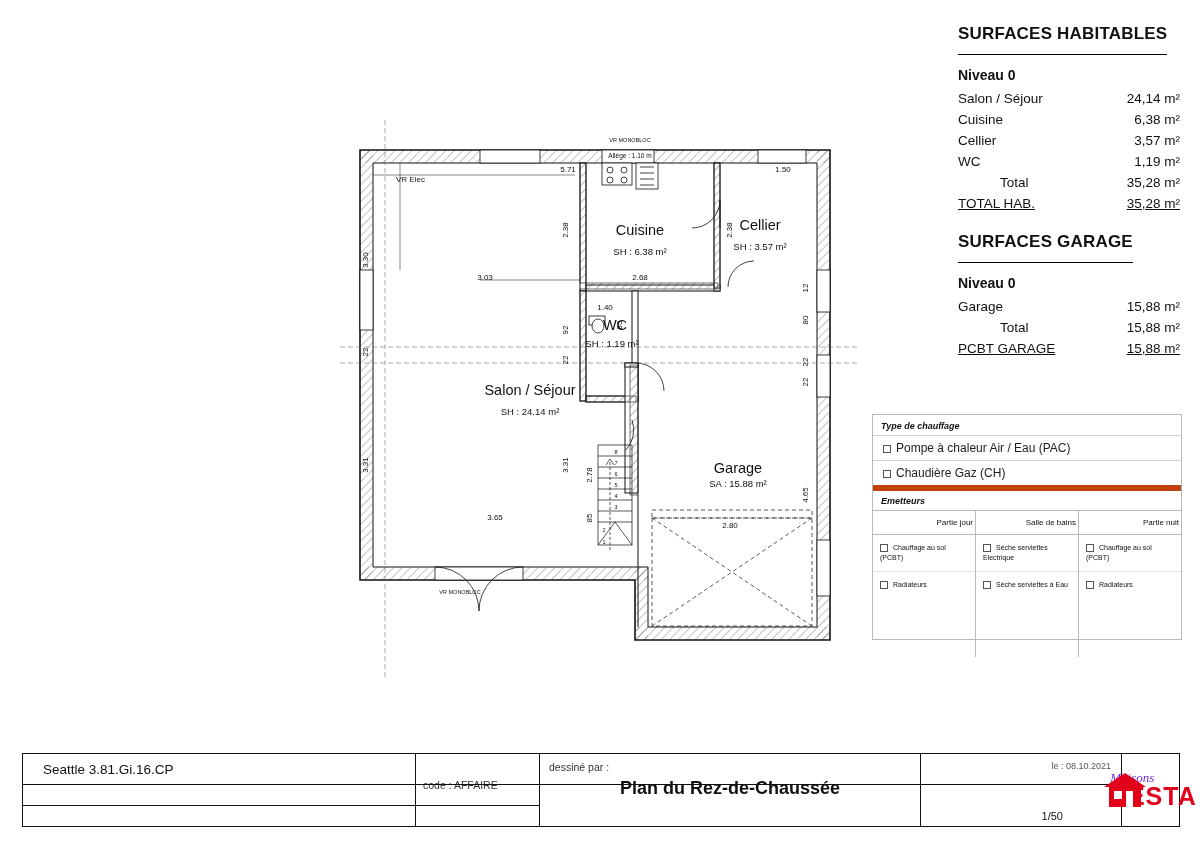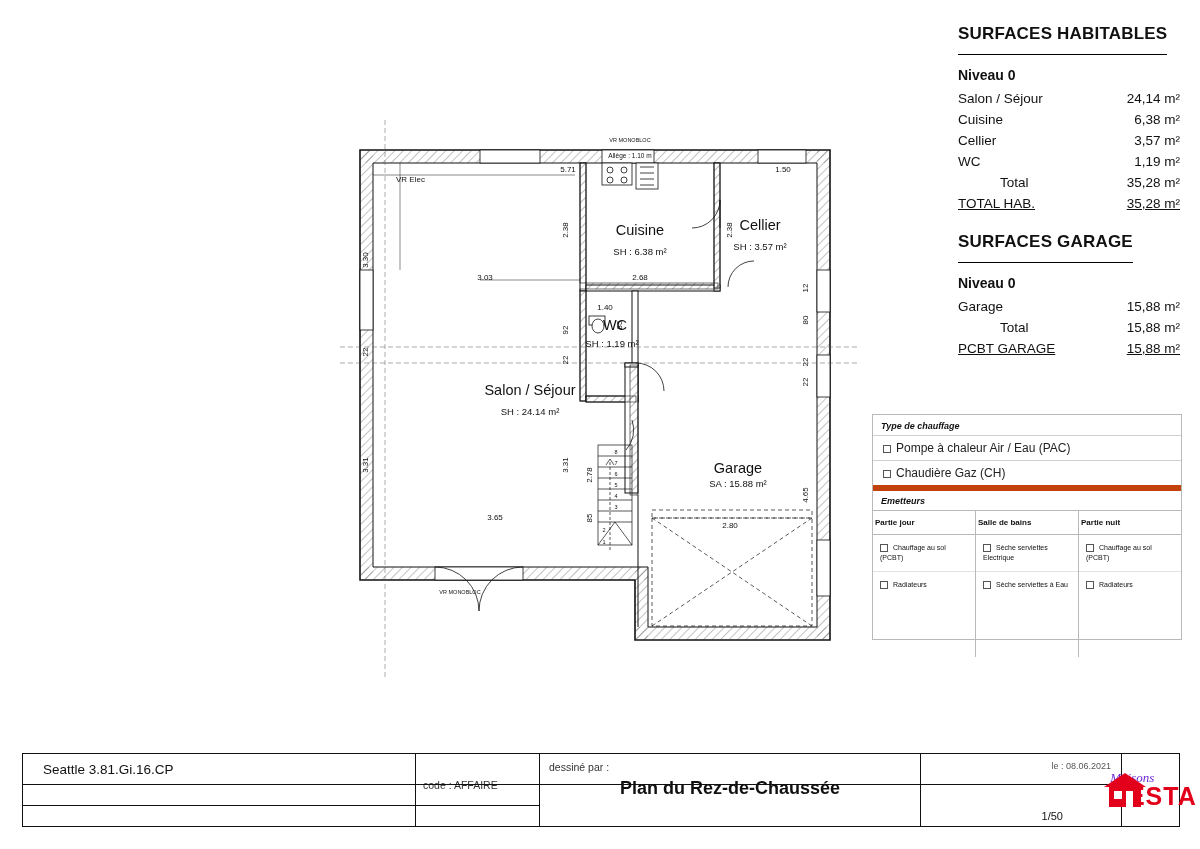--- a/index.html
+++ b/index.html
@@ -27,21 +27,21 @@
   
   .heatbox{position:absolute;left:872px;top:414px;width:308px;height:224px;border:1px solid #b9b9b9;}
   .heat-head{font-size:9px;font-style:italic;font-weight:700;padding:6px 8px 4px 8px;}
   .chk{display:inline-block;width:6px;height:6px;border:1px solid #555;margin-right:5px;vertical-align:middle;}
   .heat-opt{font-size:12px;padding:5px 8px 5px 10px;color:#222;}
   .hline{height:1px;background:#cfcfcf;margin:0;}
   .emit-head{font-size:9px;font-style:italic;font-weight:700;padding:5px 8px 4px 8px;border-top:6px solid #c2410c;}
   .emit-table{display:flex;border-top:1px solid #b9b9b9;height:146px;}
   .emit-col{flex:1;border-right:1px solid #b9b9b9;}
   .emit-col:last-child{border-right:none;}
-  .emit-col-head{font-size:8px;font-weight:700;text-align:left;padding:7px 2px 7px 2px;border-bottom:1px solid #b9b9b9;}
+  .emit-col-head{font-size:8px;font-weight:400;text-align:right;padding:7px 2px 7px 2px;border-bottom:1px solid #b9b9b9;}
   .emit-item{font-size:7px;padding:8px 5px 8px 7px;line-height:10px;border-bottom:1px solid #e2e2e2;}
   .emit-item:last-child{border-bottom:none;}
 
   
   .titleblock{position:absolute;left:22px;top:753px;width:1156px;height:72px;border:1px solid #111;display:flex;justify-content:space-between;}
   .tb-col{border-right:1px solid #111;position:relative;}
   .tb-c1{width:516px;}
   .tb-c2{width:380px;}
   .tb-c3{width:auto;flex:1;}
   .tb-name{font-size:13.5px;padding:8px 0 0 20px;}
@@ -338,21 +338,21 @@
       <div class="tb-code">code : AFFAIRE</div>
       <div class="tb-divh"></div>
       <div class="tb-divh2"></div>
     </div>
     <div class="tb-col tb-c2">
       <div class="tb-dessine">dessiné par :</div>
       <div class="tb-divh"></div>
       <div class="tb-plan">Plan du Rez-de-Chaussée</div>
     </div>
     <div class="tb-col tb-c2" style="width:200px">
-      <div class="tb-date">le : 08.06.2021</div>
+      <div class="tb-date">le : 08.10.2021</div>
       <div class="tb-divh"></div>
       <div class="tb-scale">1/50</div>
     </div>
     <div class="tb-col tb-c3" style="border-right:none">
       <div class="logo">
         <div class="logo-mark">
           <div class="logo-roof"></div>
           <div class="logo-body"></div>
           <div class="logo-win"></div>
           <div class="logo-door"></div>

